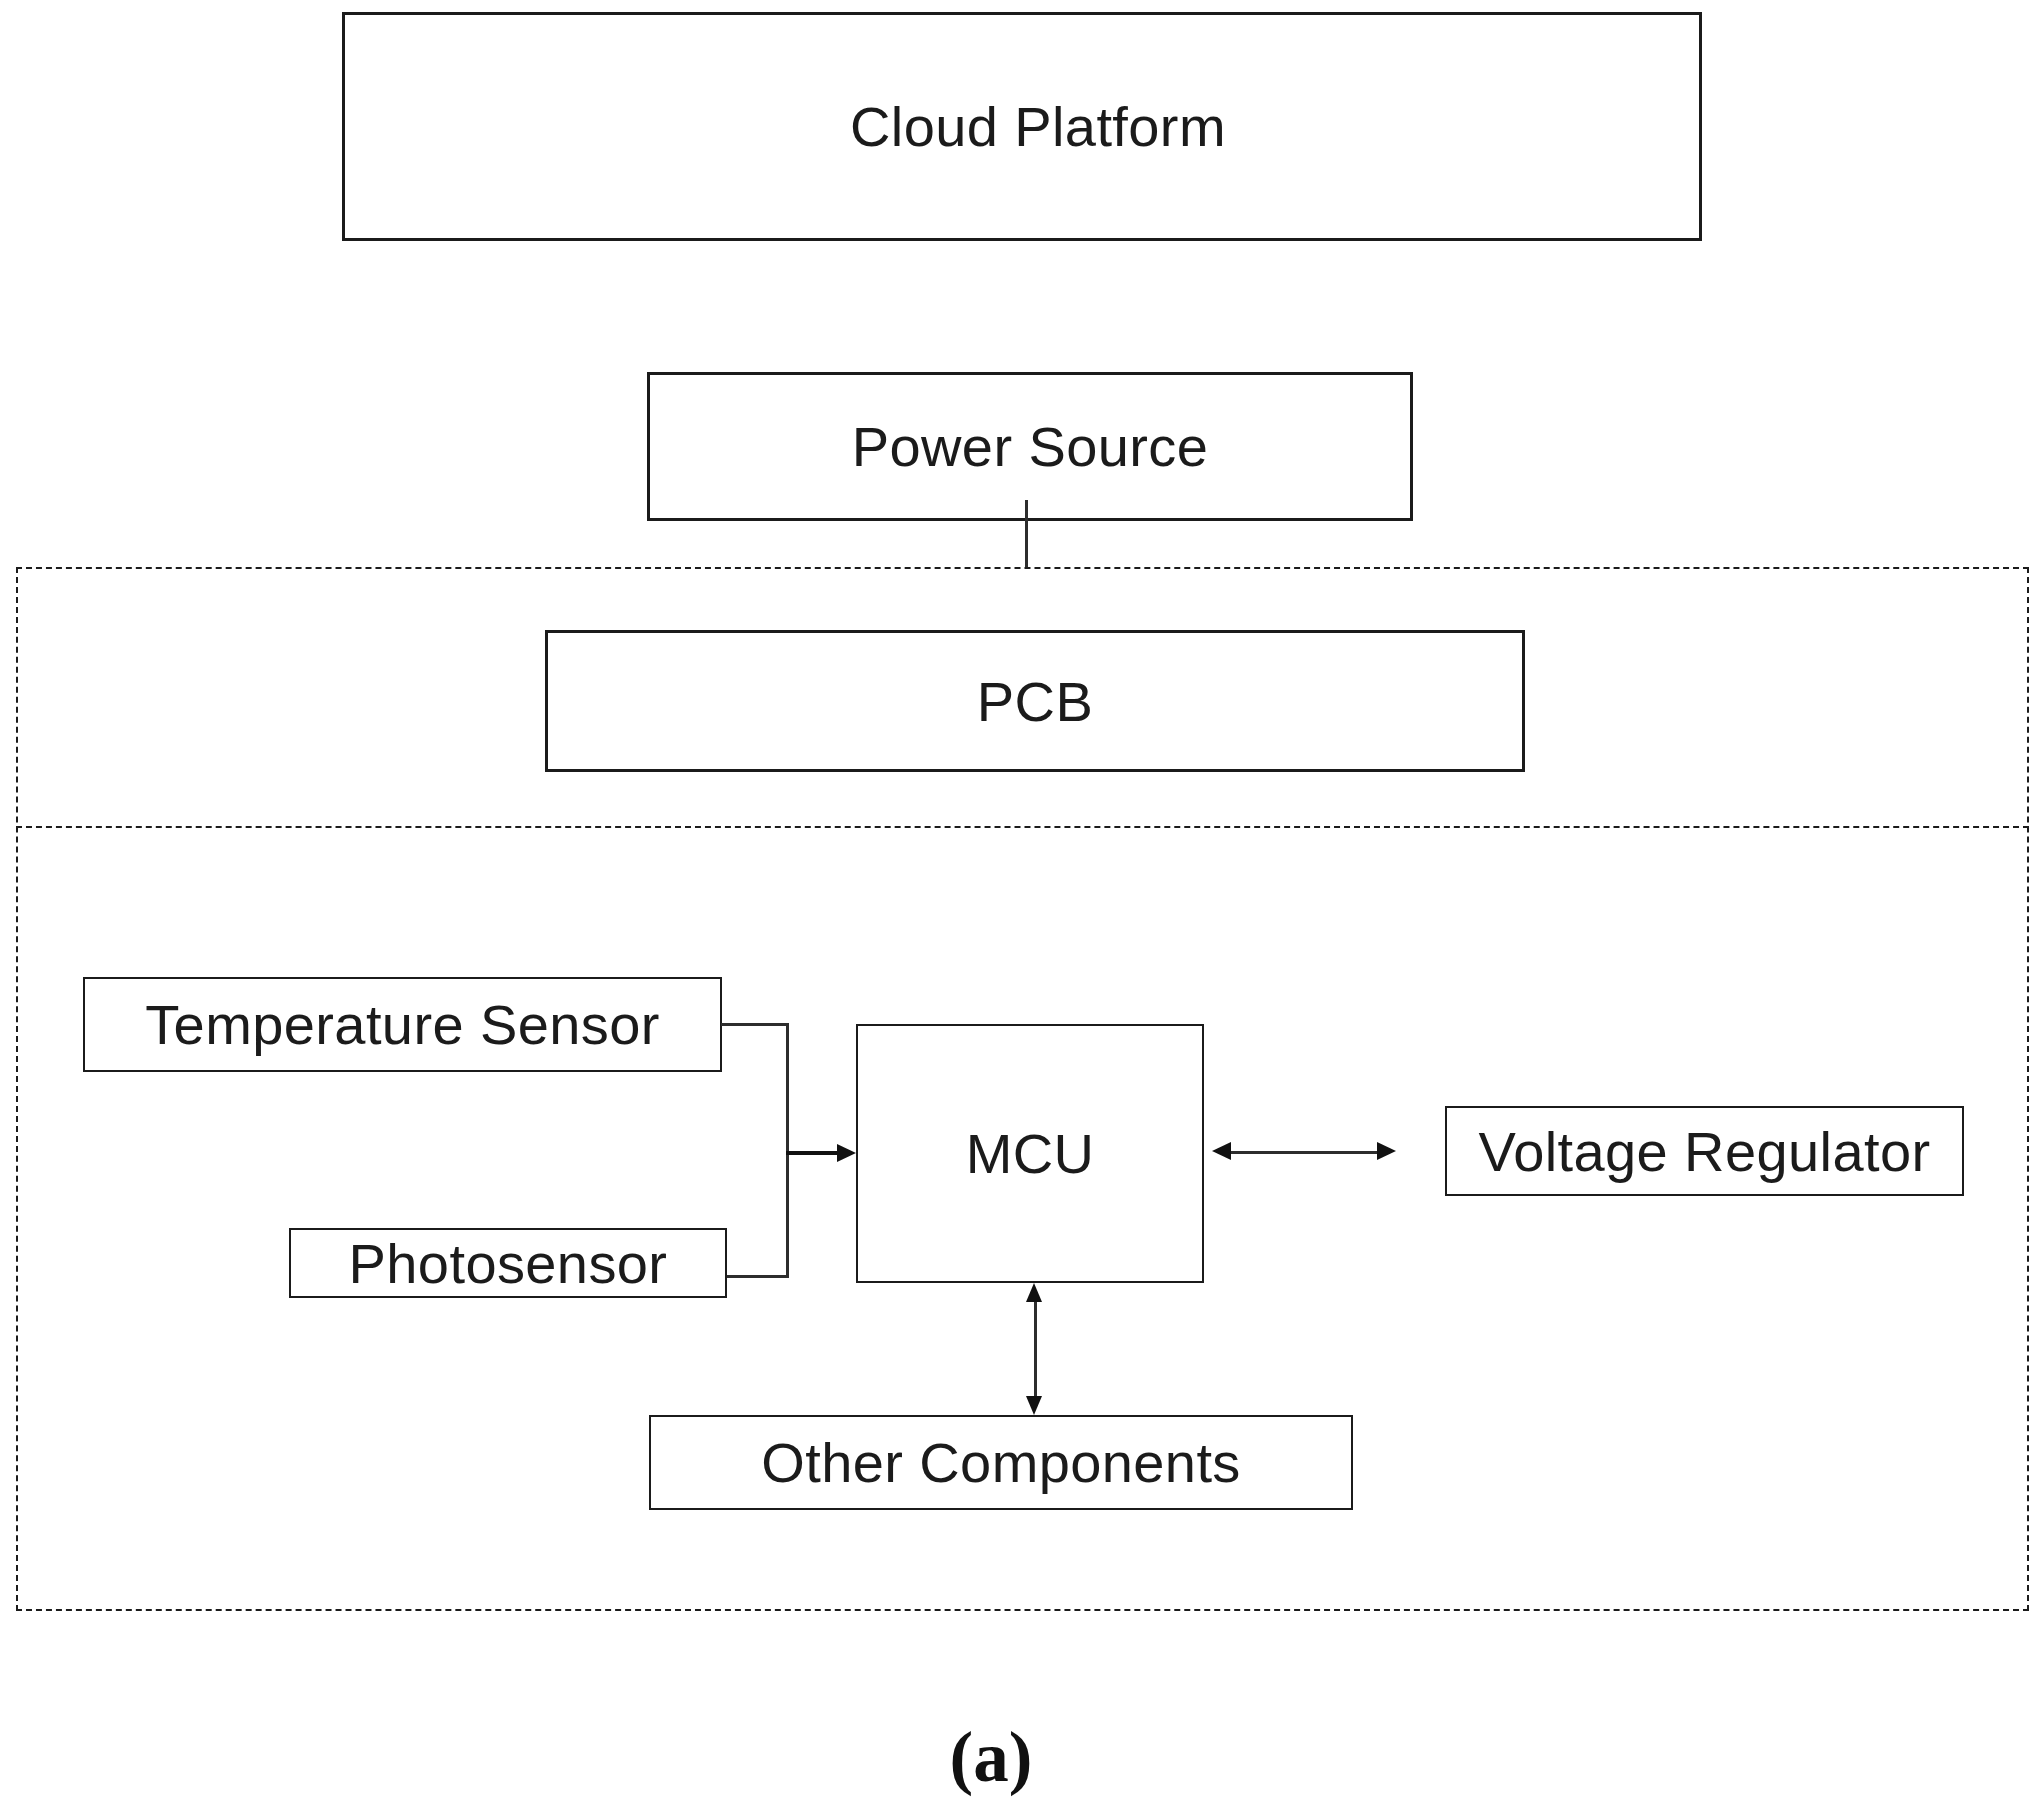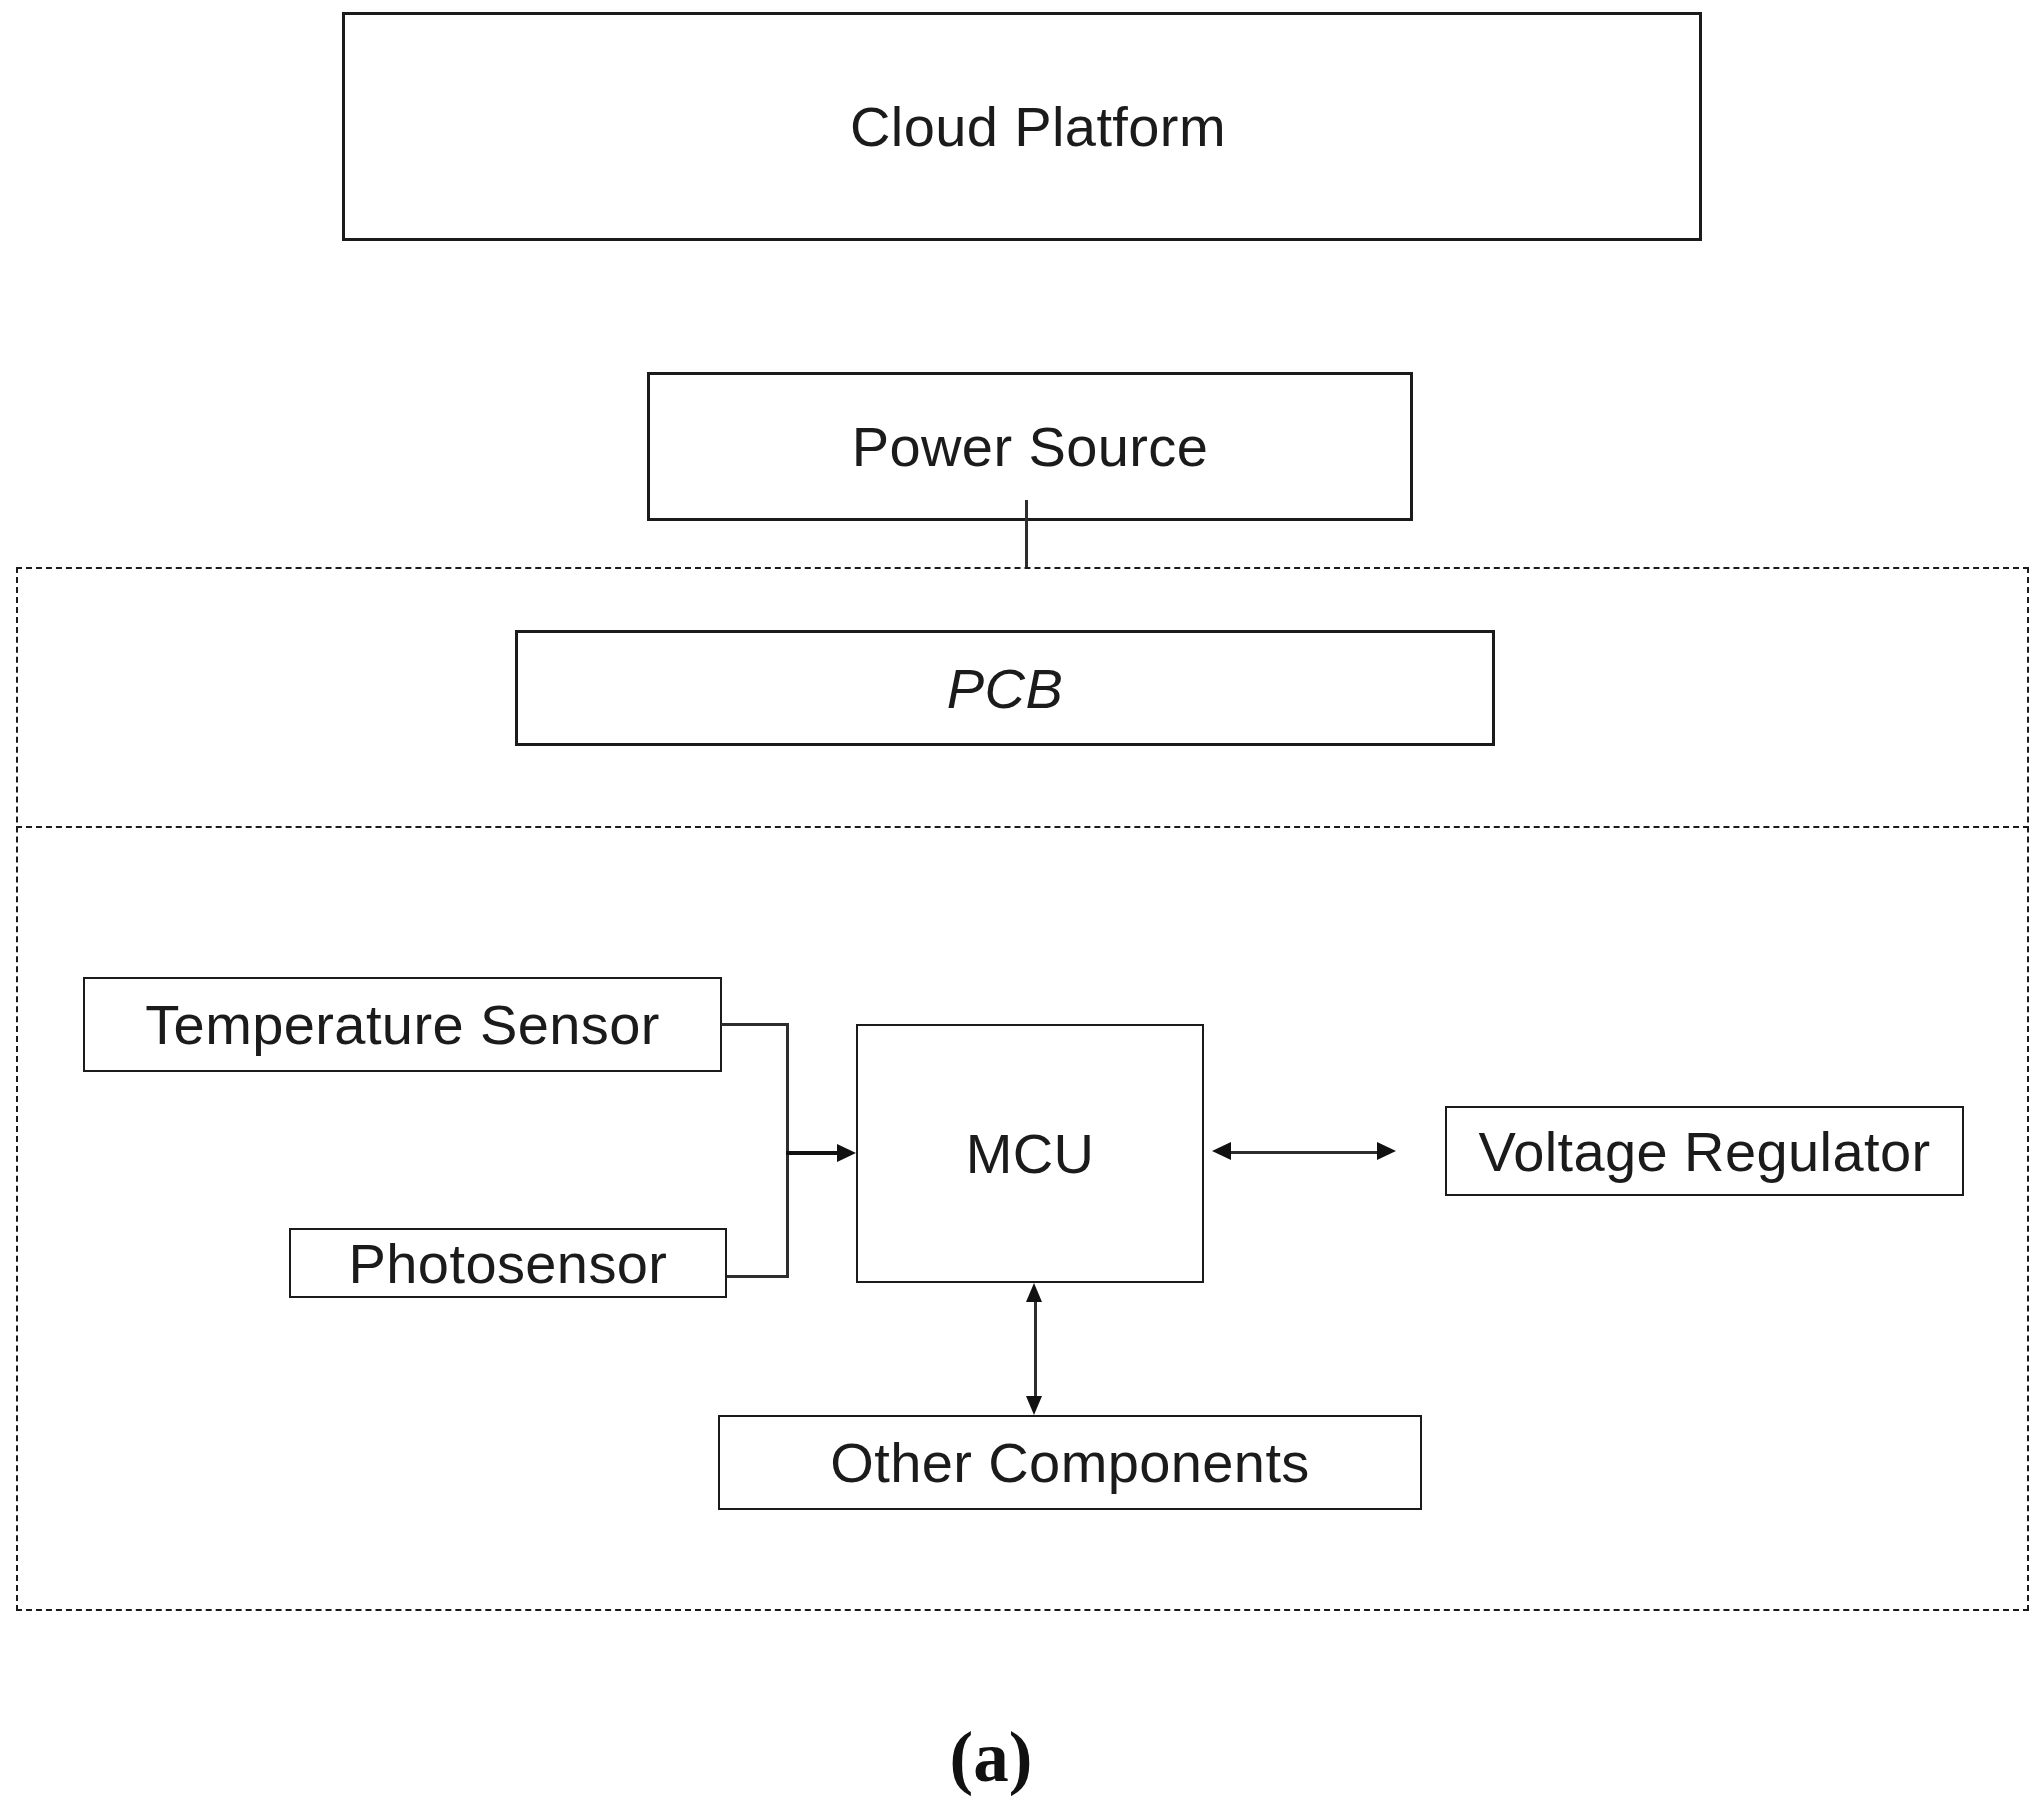--- a/index.html
+++ b/index.html
@@ -70,41 +70,41 @@
 
   <div class="node" style="left:647px; top:372px; width:766px; height:149px;">
     <span class="lbl">Power Source</span>
   </div>
 
   <div class="vline" style="left:1025px; top:500px; height:69px;"></div>
 
   <div class="dashed-region" style="left:15.6px; top:567px; width:2013px; height:1044px;"></div>
   <div class="dashed-divider" style="left:15.6px; top:826px; width:2013px;"></div>
 
-  <div class="node" style="left:515px; top:630px; width:980px; height:116px;font-style:italic;">
+  <div class="node" style="left:545px; top:630px; width:980px; height:142px;">
     <span class="lbl">PCB</span>
   </div>
 
   <div class="node thin" style="left:83px; top:977px; width:639px; height:95px;">
     <span class="lbl">Temperature Sensor</span>
   </div>
 
   <div class="node thin" style="left:289px; top:1228px; width:438px; height:70px;">
     <span class="lbl">Photosensor</span>
   </div>
 
   <div class="node thin" style="left:856px; top:1024px; width:348px; height:259px;">
     <span class="lbl">MCU</span>
   </div>
 
   <div class="node thin" style="left:1397px; top:1106px; width:519px; height:90px;margin-left:48px;">
     <span class="lbl">Voltage Regulator</span>
   </div>
 
-  <div class="node thin" style="left:718px; top:1415px; width:704px; height:95px;">
+  <div class="node thin" style="left:649px; top:1415px; width:704px; height:95px;">
     <span class="lbl">Other Components</span>
   </div>
 
   <div class="hline" style="left:721px; top:1023px; width:67px;"></div>
   <div class="hline" style="left:727px; top:1275px; width:61px;"></div>
   <div class="vline" style="left:786px; top:1023px; height:255px;"></div>
 
   <div class="hline heavy" style="left:786px; top:1151px; width:54px;"></div>
   <div class="arrowhead ah-right" style="left:837px; top:1144px;"></div>
 

